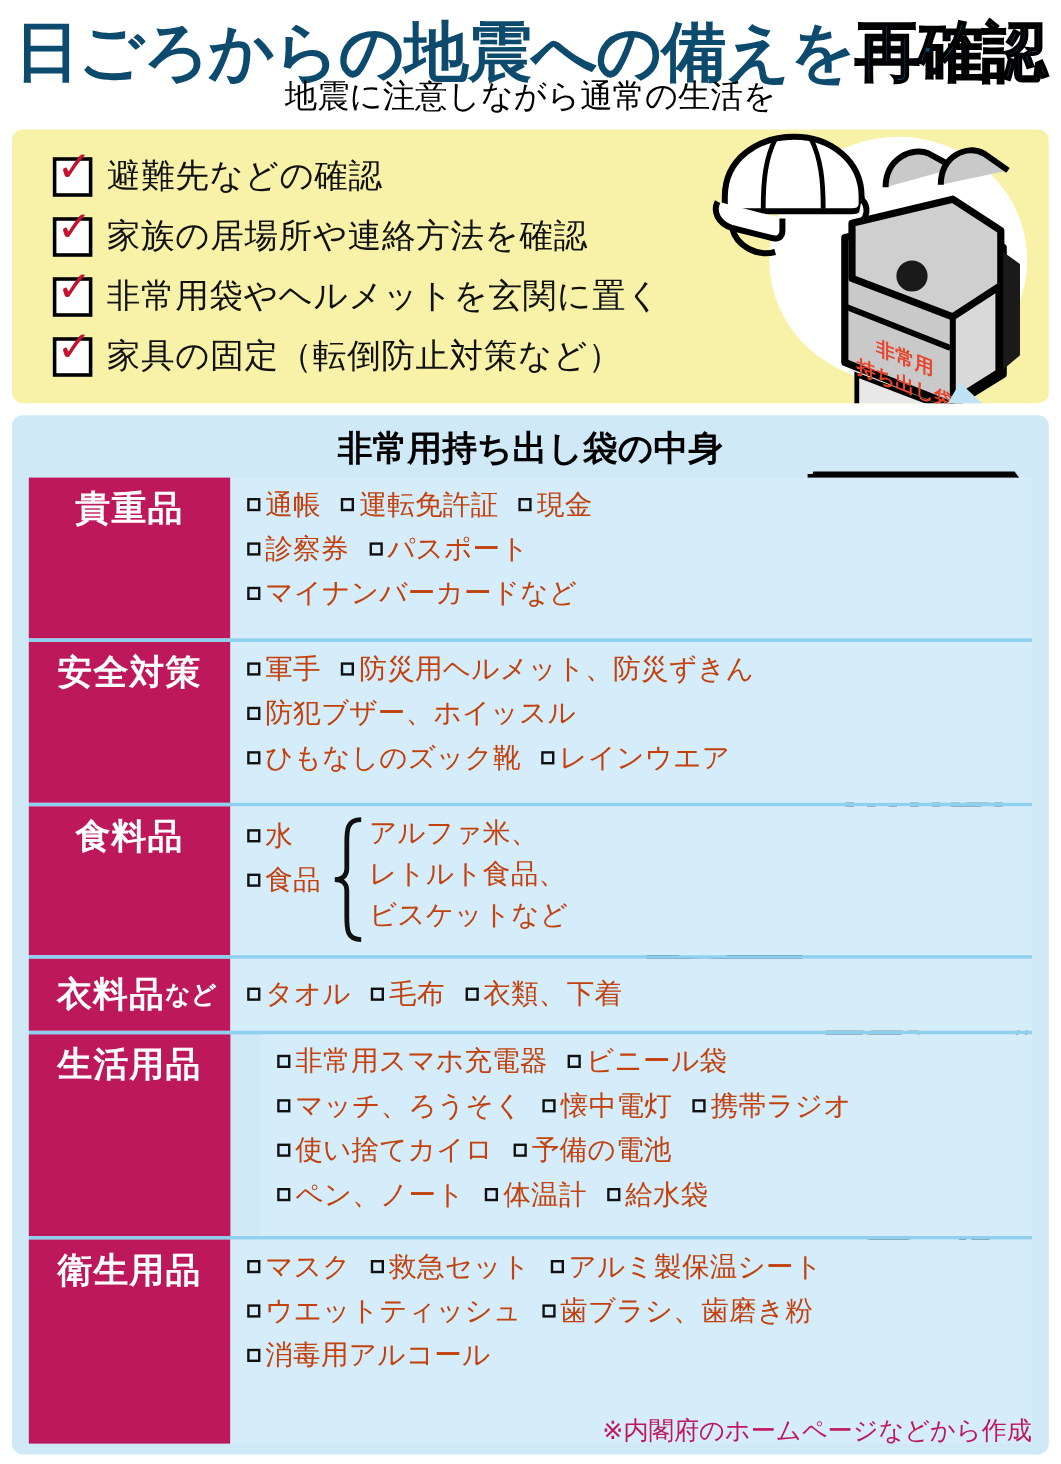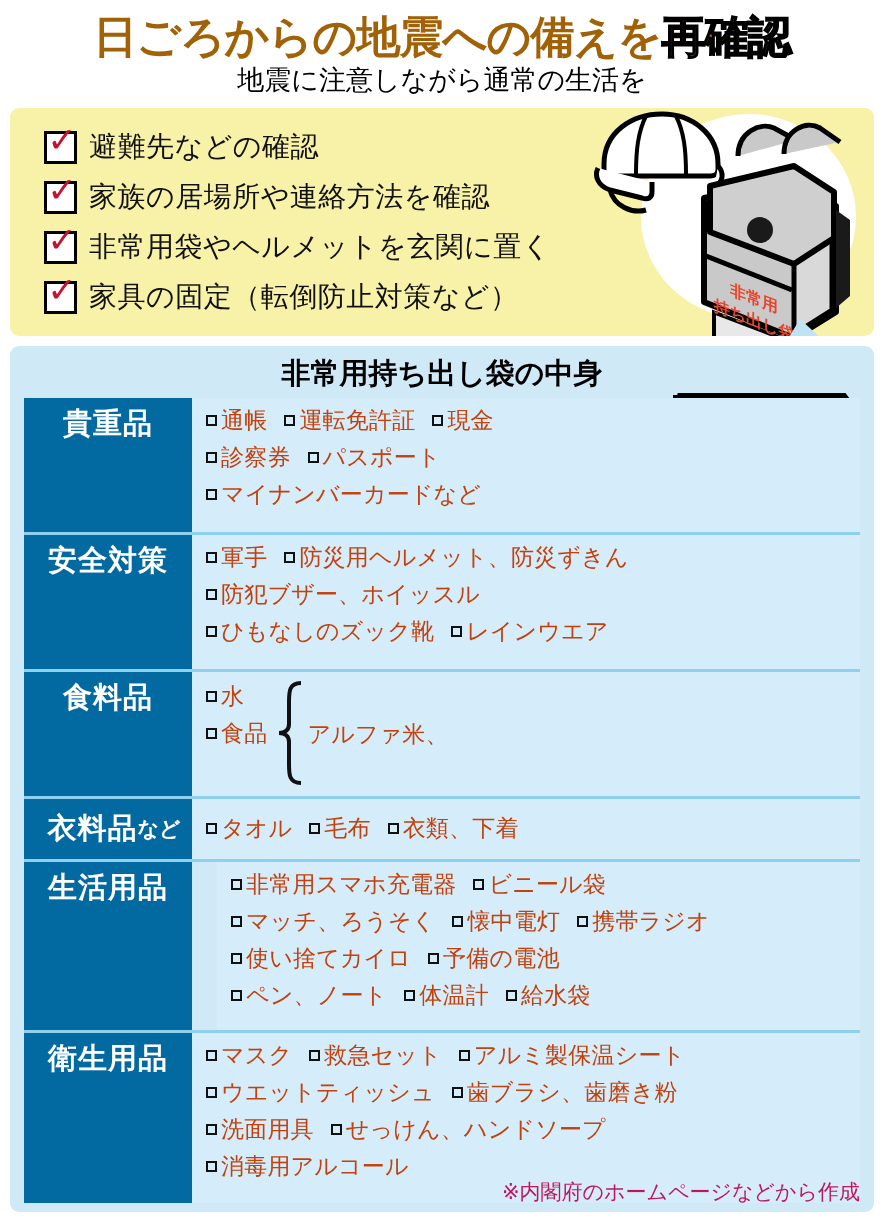--- a/index.html
+++ b/index.html
@@ -5,21 +5,21 @@
   html,body{margin:0;padding:0;background:#ffffff;}
   body{
     width:884px;height:1220px;position:relative;overflow:hidden;
     font-family:"Liberation Sans","DejaVu Sans",sans-serif;
     color:#111;
   }
   
   #header{position:absolute;left:0;top:0;width:884px;height:105px;}
   #main-title{
     position:absolute;left:0;top:8px;width:884px;text-align:center;
-    font-size:44px;font-weight:bold;letter-spacing:-1px;color:#a16207;
+    font-size:54px;font-weight:bold;letter-spacing:-1px;color:#0c4a6e;
     white-space:nowrap;
   }
   #main-title .emph{ -webkit-text-stroke:1.6px #000; }
   #sub-title{
     position:absolute;left:0;top:62px;width:884px;text-align:center;
     font-size:27px;color:#000;white-space:nowrap;letter-spacing:0px;
   }
 
   
   #checklist-panel{
@@ -56,21 +56,21 @@
     position:absolute;left:0;top:8px;width:864px;text-align:center;
     font-size:29px;font-weight:bold;color:#000;letter-spacing:0px;
     white-space:nowrap;
   }
 
   
   #table{position:absolute;left:14px;top:52px;width:836px;}
   .trow{position:relative;display:flex;align-items:stretch;}
   .trow + .trow{border-top:3px solid #8fd0ef;}
   .cat{
-    flex:0 0 168px;background:#0369a1;color:#ffffff;
+    flex:0 0 168px;background:#be185d;color:#ffffff;
     display:flex;align-items:flex-start;justify-content:center;
     padding-top:6px;box-sizing:border-box;
     font-size:29px;font-weight:bold;letter-spacing:1px;white-space:nowrap;
   }
   .cat .small{font-size:21px;letter-spacing:0;}
   .items{
     flex:1 1 auto;background:#d5ecfa;padding:4px 0 6px 14px;box-sizing:border-box;
     position:relative;
   }
   .iline{
@@ -83,21 +83,21 @@
   }
   .gap{display:inline-block;width:17px;}
 
   
   .food-wrap{display:flex;align-items:flex-start;}
   .food-left{padding-top:2px;}
   .brace{
     width:30px;align-self:stretch;position:relative;margin:2px 2px 0 8px;
   }
   .food-right{padding-top:1px;}
-  .food-right .iline{line-height:34px;margin-top:40px;}
+  .food-right .iline{line-height:34px;}
 
   
   .art{position:absolute;pointer-events:none;}
   #art-wallet{right:6px;top:36px;width:210px;height:135px;}
   #art-bottles{right:0px;top:240px;width:190px;height:210px;}
   #art-rice{left:508px;top:330px;width:180px;height:130px;}
   #art-power{right:0px;top:452px;width:190px;height:112px;}
   #art-mask{right:8px;top:604px;width:160px;height:115px;}
   #art-kit{right:14px;top:730px;width:160px;height:112px;}
 
@@ -362,23 +362,20 @@
           <span>衛生用品</span>
         </div>
       <div class="items">
         <div class="iline">
           <span class="sq"></span><span>マスク</span><span class="gap"></span><span class="sq"></span><span>救急セット</span><span class="gap"></span><span class="sq"></span><span>アルミ製保温シート</span>
         </div>
         <div class="iline">
           <span class="sq"></span><span>ウエットティッシュ</span><span class="gap"></span><span class="sq"></span><span>歯ブラシ、歯磨き粉</span>
         </div>
         <div class="iline">
-          <span class="sq"></span><span>洗面用具</span><span class="gap"></span><span class="sq"></span><span>せっけん、ハンドソープ</span>
-        </div>
-        <div class="iline">
           <span class="sq"></span><span>消毒用アルコール</span>
         </div>
       </div>
     </div>
 
   </div>
 
   <div id="source-note">※内閣府のホームページなどから作成</div>
 </div>
 

